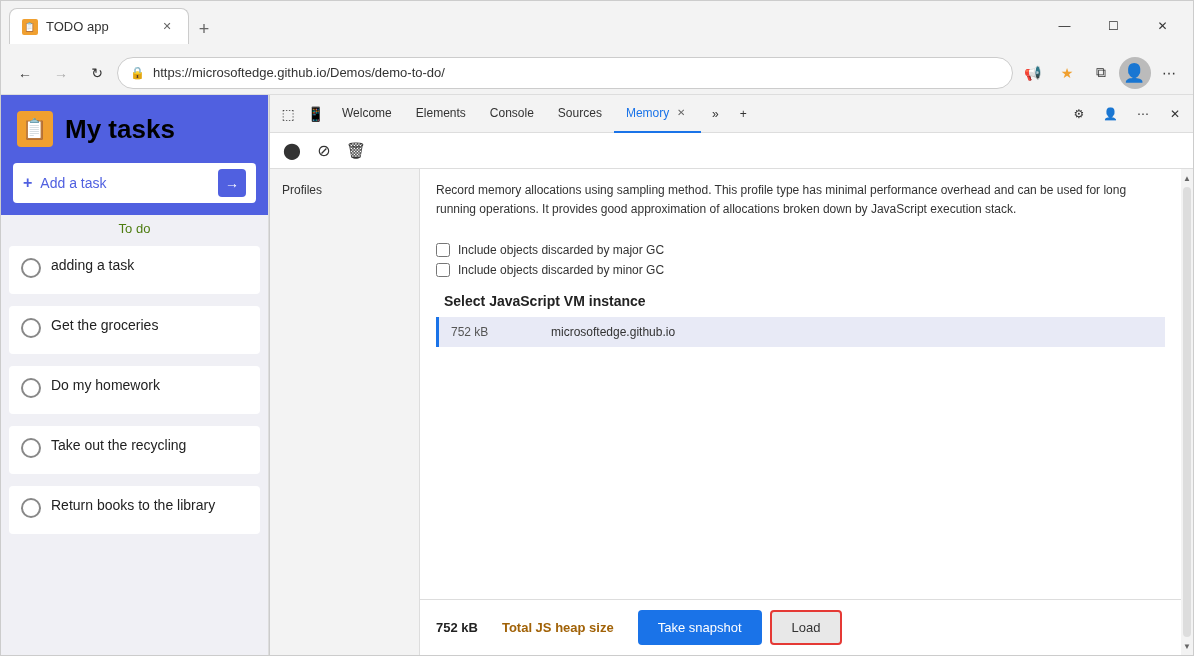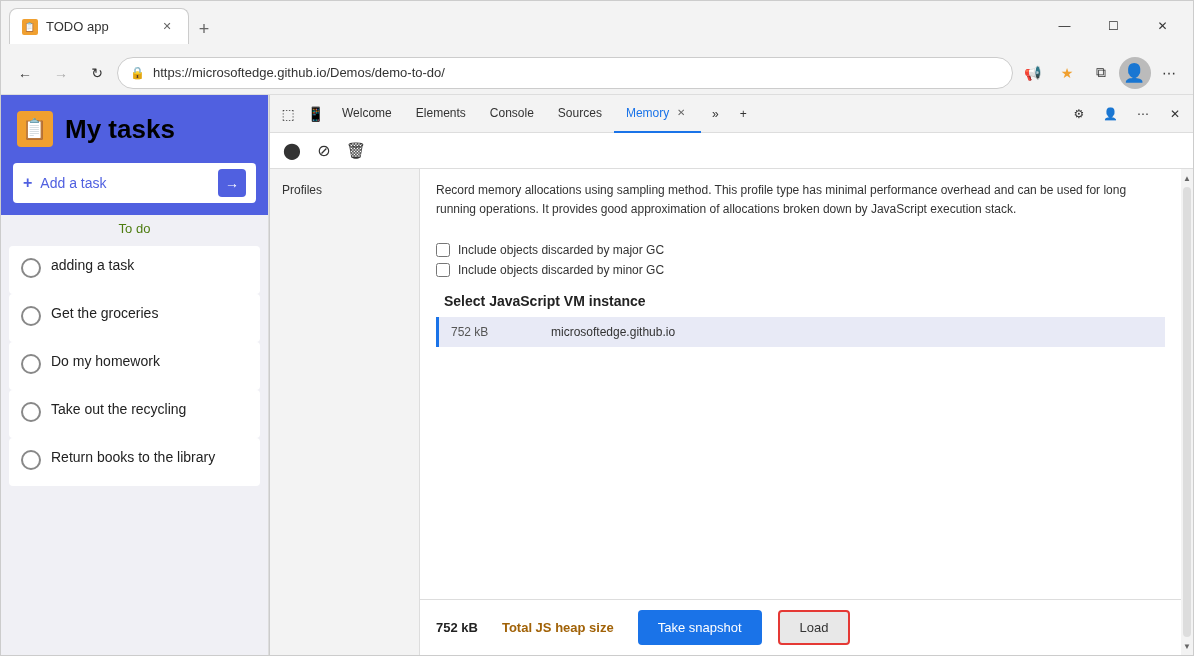--- a/index.html
+++ b/index.html
@@ -36,21 +36,21 @@
     .todo-app { width: 268px; background: white; display: flex; flex-direction: column; border-right: 1px solid #ddd; flex-shrink: 0; }
     .todo-header { background: #5060e0; color: white; padding: 16px; display: flex; align-items: center; gap: 12px; }
     .todo-icon { width: 36px; height: 36px; background: #f0a030; border-radius: 4px; display: flex; align-items: center; justify-content: center; font-size: 20px; }
     .todo-title { font-size: 26px; font-weight: bold; color: #000000; }
     .add-task-bar { background: #5060e0; padding: 0 12px 12px; }
     .add-task-input { background: white; border-radius: 4px; height: 40px; display: flex; align-items: center; padding: 0 10px; gap: 8px; }
     .add-task-plus { color: #5060e0; font-size: 16px; font-weight: bold; }
     .add-task-text { flex: 1; color: #5060e0; font-size: 14px; }
     .add-task-arrow { width: 28px; height: 28px; background: #5060e0; border-radius: 4px; display: flex; align-items: center; justify-content: center; color: white; font-size: 14px; cursor: pointer; }
     .todo-section-label { background: #f0f0f5; padding: 6px 12px; font-size: 13px; color: #4d7c0f; text-align: center; }
-    .todo-list { flex: 1; overflow-y: auto; background: #f0f0f5; padding: 4px 8px; display: flex; flex-direction: column; gap: 0; }
+    .todo-list { flex: 1; overflow-y: auto; background: #f0f0f5; padding: 4px 8px; display: flex; flex-direction: column; gap: 12px; }
     .todo-item { background: white; border-radius: 4px; padding: 10px 12px; display: flex; align-items: flex-start; gap: 10px; min-height: 48px; }
     .todo-circle { width: 20px; height: 20px; border-radius: 50%; border: 2px solid #888; flex-shrink: 0; margin-top: 2px; cursor: pointer; }
     .todo-text { font-size: 14px; color: #222; line-height: 1.4; }
 
     
     .devtools { flex: 1; background: white; display: flex; flex-direction: column; border-left: 1px solid #ccc; }
     .devtools-tabs { display: flex; align-items: center; background: #f3f3f3; border-bottom: 1px solid #ddd; height: 38px; padding: 0 4px; }
     .devtools-tab { padding: 0 12px; height: 38px; display: flex; align-items: center; font-size: 12px; color: #333; cursor: pointer; border-bottom: 2px solid transparent; white-space: nowrap; }
     .devtools-tab.active { border-bottom: 2px solid #1a73e8; color: #1a73e8; }
     .devtools-tab-close { width: 16px; height: 16px; display: flex; align-items: center; justify-content: center; border-radius: 50%; font-size: 10px; color: #666; margin-left: 4px; cursor: pointer; }
@@ -77,21 +77,21 @@
     .checkbox-label { font-size: 12px; color: #333; }
     .section-title { font-size: 14px; font-weight: 600; color: #222; margin: 16px 8px 8px; }
     .vm-row { display: flex; align-items: center; background: #e8eaf6; border-left: 3px solid #1a73e8; }
     .vm-cell { padding: 8px 12px; font-size: 12px; color: #333; }
     .vm-cell:first-child { width: 100px; color: #555; }
 
     
     .devtools-footer { background: white; border-top: 1px solid #ddd; padding: 10px 16px; display: flex; align-items: center; gap: 24px; }
     .footer-size { font-size: 13px; font-weight: 600; color: #222; }
     .footer-label { font-size: 13px; font-weight: 700; color: #a16207; }
-    .footer-actions { display: flex; gap: 16px; margin-left: 0; }
+    .footer-actions { display: flex; gap: 8px; margin-left: 0; }
     .btn-snapshot { background: #1a73e8; color: white; border: none; border-radius: 4px; padding: 8px 20px; font-size: 13px; cursor: pointer; font-weight: 500; }
     .btn-load { background: #e8e8e8; color: #333; border: 2px solid #e53935; border-radius: 4px; padding: 8px 20px; font-size: 13px; cursor: pointer; }
 
     
     .devtools-scrollbar { width: 12px; background: #f3f3f3; display: flex; flex-direction: column; align-items: center; padding: 2px 0; }
     .scroll-arrow { width: 12px; height: 14px; display: flex; align-items: center; justify-content: center; font-size: 8px; color: #666; cursor: pointer; }
     .scroll-track { flex: 1; width: 8px; background: #ddd; border-radius: 4px; margin: 2px 0; position: relative; }
   </style>
 </head>
 <body>

